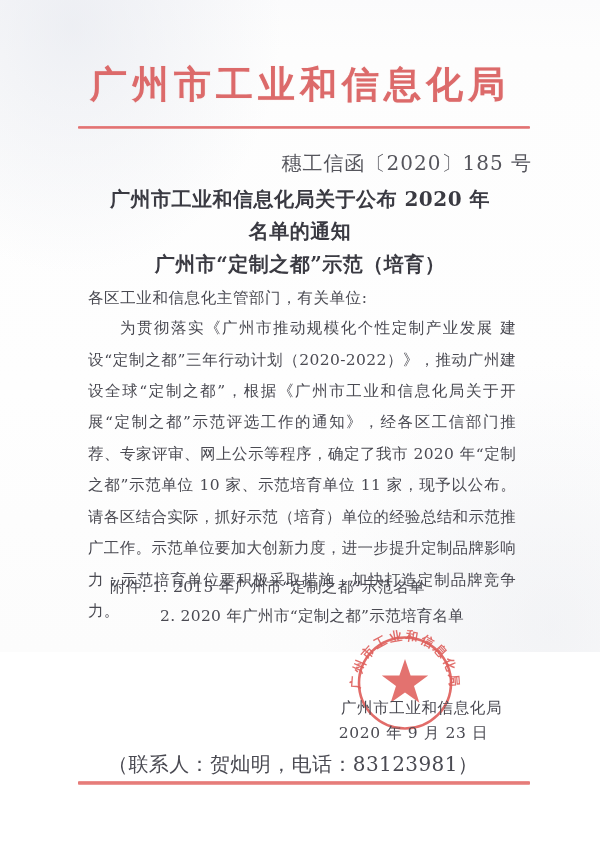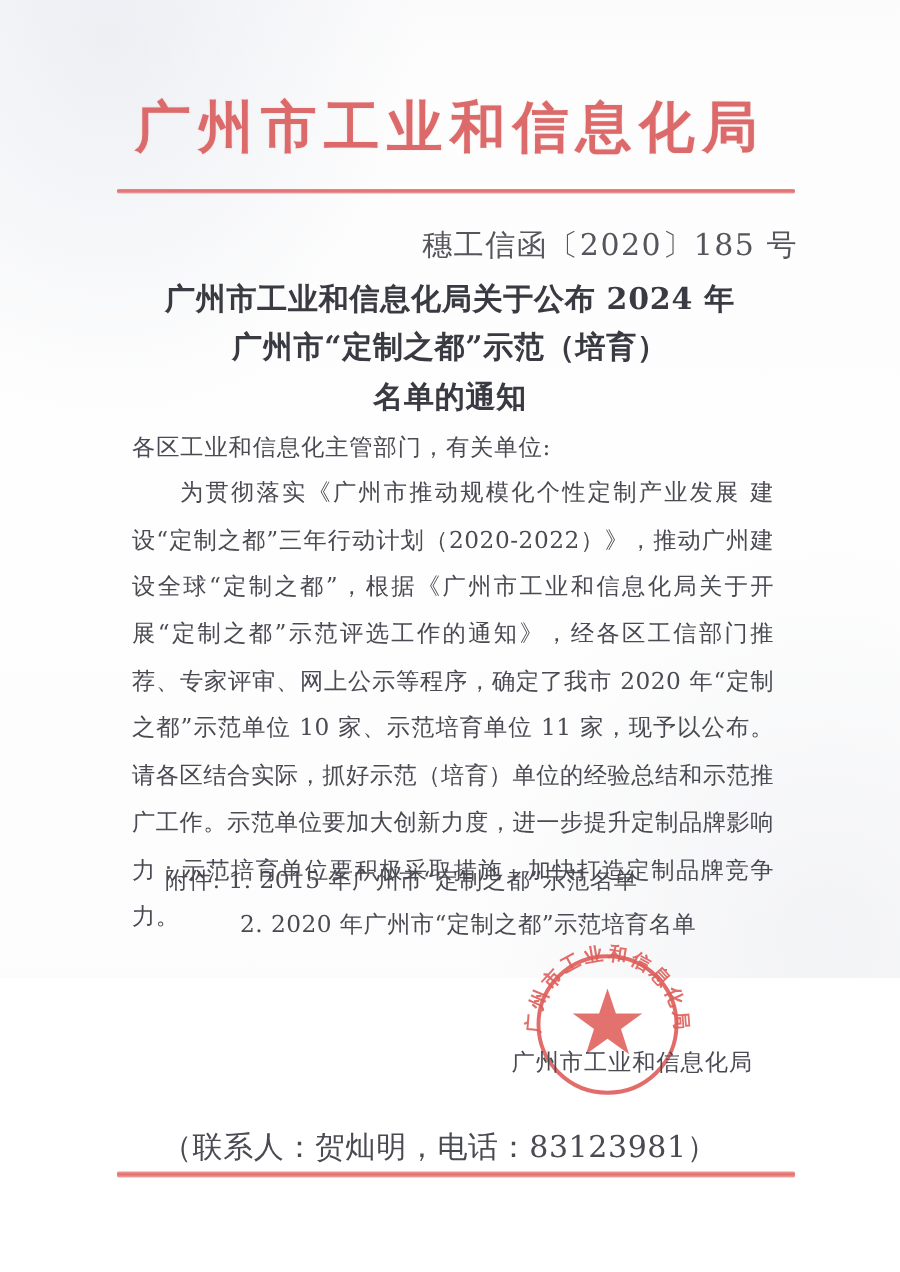--- a/index.html
+++ b/index.html
@@ -194,23 +194,23 @@
   <div class="scan-tint"></div>
 
   <div class="masthead">
     <div class="masthead-title">广州市工业和信息化局</div>
   </div>
   <div class="rule-top"></div>
 
   <div class="doc-number">穗工信函〔2020〕185 号</div>
 
   <div class="doc-title">
-    <div class="doc-title-line">广州市工业和信息化局关于公布 2024 年</div>
+    <div class="doc-title-line">广州市工业和信息化局关于公布 2020 年</div>
+    <div class="doc-title-line">名单的通知</div>
     <div class="doc-title-line">广州市“定制之都”示范（培育）</div>
-    <div class="doc-title-line">名单的通知</div>
   </div>
 
   <div class="body-block">
     <div class="addressee">各区工业和信息化主管部门，有关单位:</div>
     <div class="body-para">为贯彻落实《广州市推动规模化个性定制产业发展 建设“定制之都”三年行动计划（2020-2022）》，推动广州建设全球“定制之都”，根据《广州市工业和信息化局关于开展“定制之都”示范评选工作的通知》，经各区工信部门推荐、专家评审、网上公示等程序，确定了我市 2020 年“定制之都”示范单位 10 家、示范培育单位 11 家，现予以公布。请各区结合实际，抓好示范（培育）单位的经验总结和示范推广工作。示范单位要加大创新力度，进一步提升定制品牌影响力；示范培育单位要积极采取措施，加快打造定制品牌竞争力。</div>
   </div>
 
   <div class="attachments">
     <div class="attach-row">
       <span>附件:</span>
@@ -227,18 +227,19 @@
       <ellipse cx="62" cy="55" rx="46" ry="45.5" fill="none" stroke="#d9433f" stroke-width="2.6" opacity="0.92"></ellipse>
       <polygon points="62,31 67.6,47.6 85.2,47.6 71,58 76.4,74.8 62,64.5 47.6,74.8 53,58 38.8,47.6 56.4,47.6" fill="#d9433f" opacity="0.88"></polygon>
       <text font-family="DejaVu Serif, Liberation Serif, serif" font-size="12.5" font-weight="700" fill="#d9433f" letter-spacing="2.4" opacity="0.9">
         <textPath href="#sealArc" startOffset="50%" text-anchor="middle">广州市工业和信息化局</textPath>
       </text>
     </svg>
   </div>
 
   <div class="signature">
     <div class="signature-org">广州市工业和信息化局</div>
+    <div class="signature-date">2020 年 9 月 23 日</div>
   </div>
 
   <div class="contact">（联系人：贺灿明，电话：83123981）</div>
 
   <div class="rule-bottom"></div>
 </div>
 
 </body></html>

